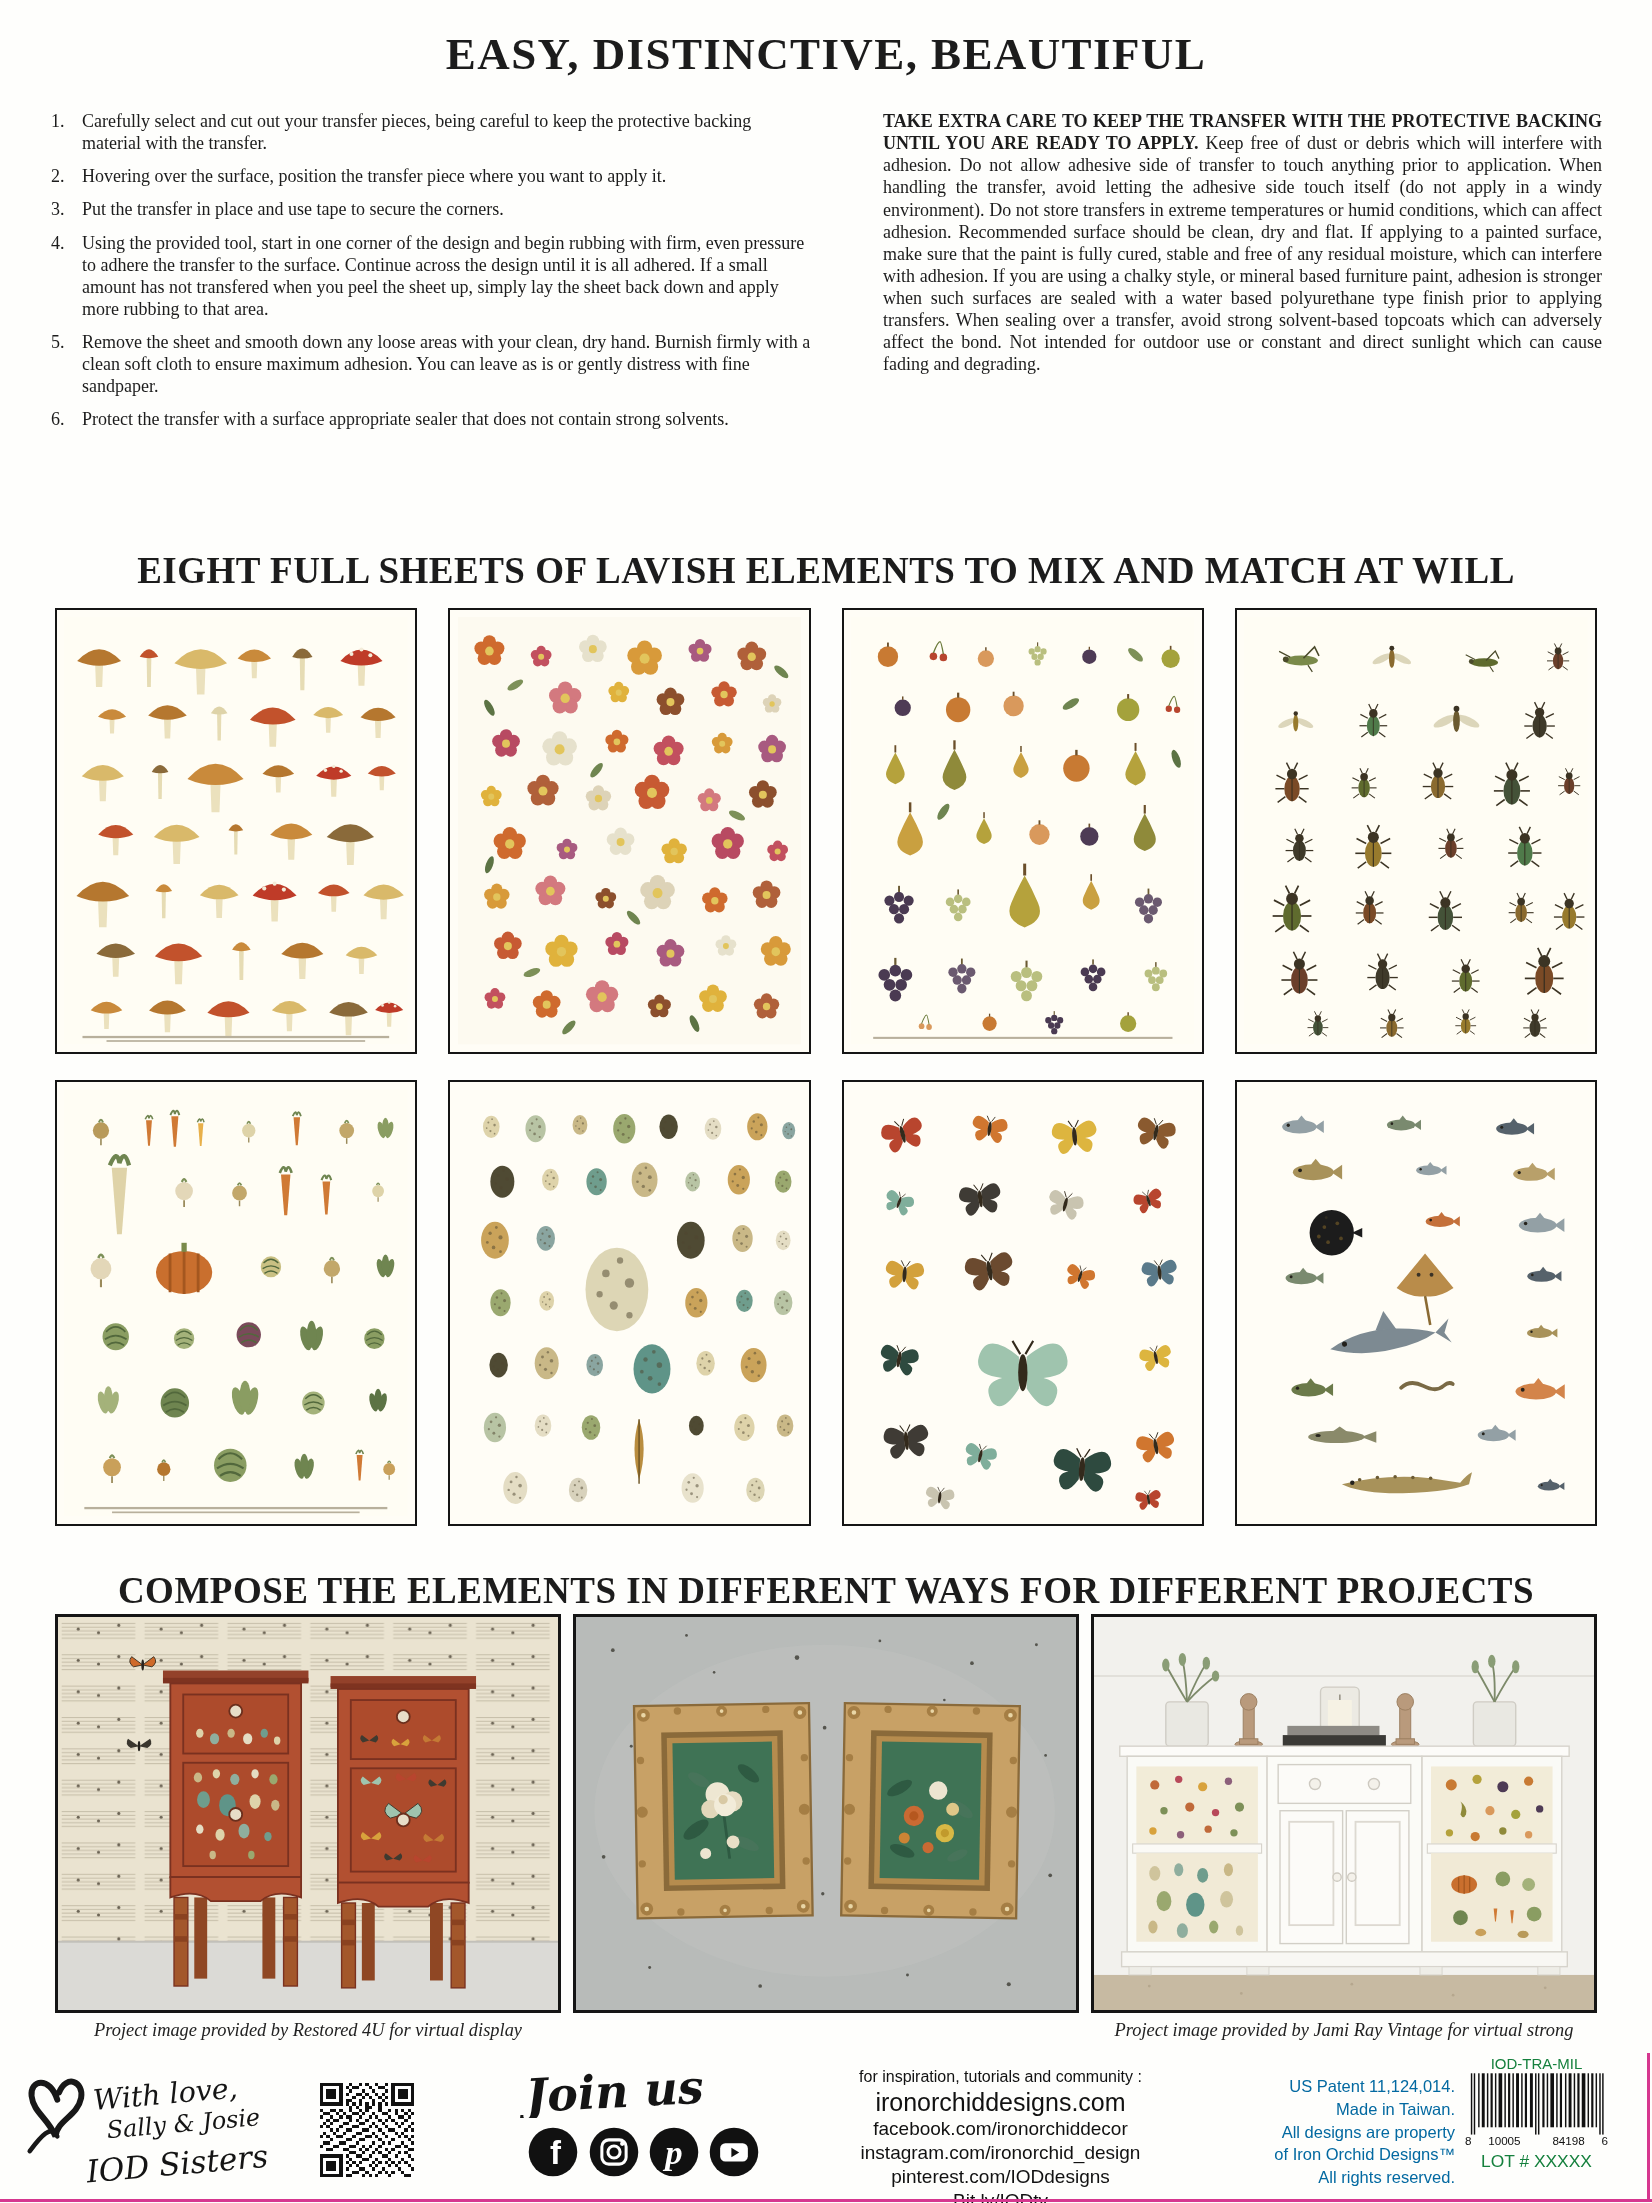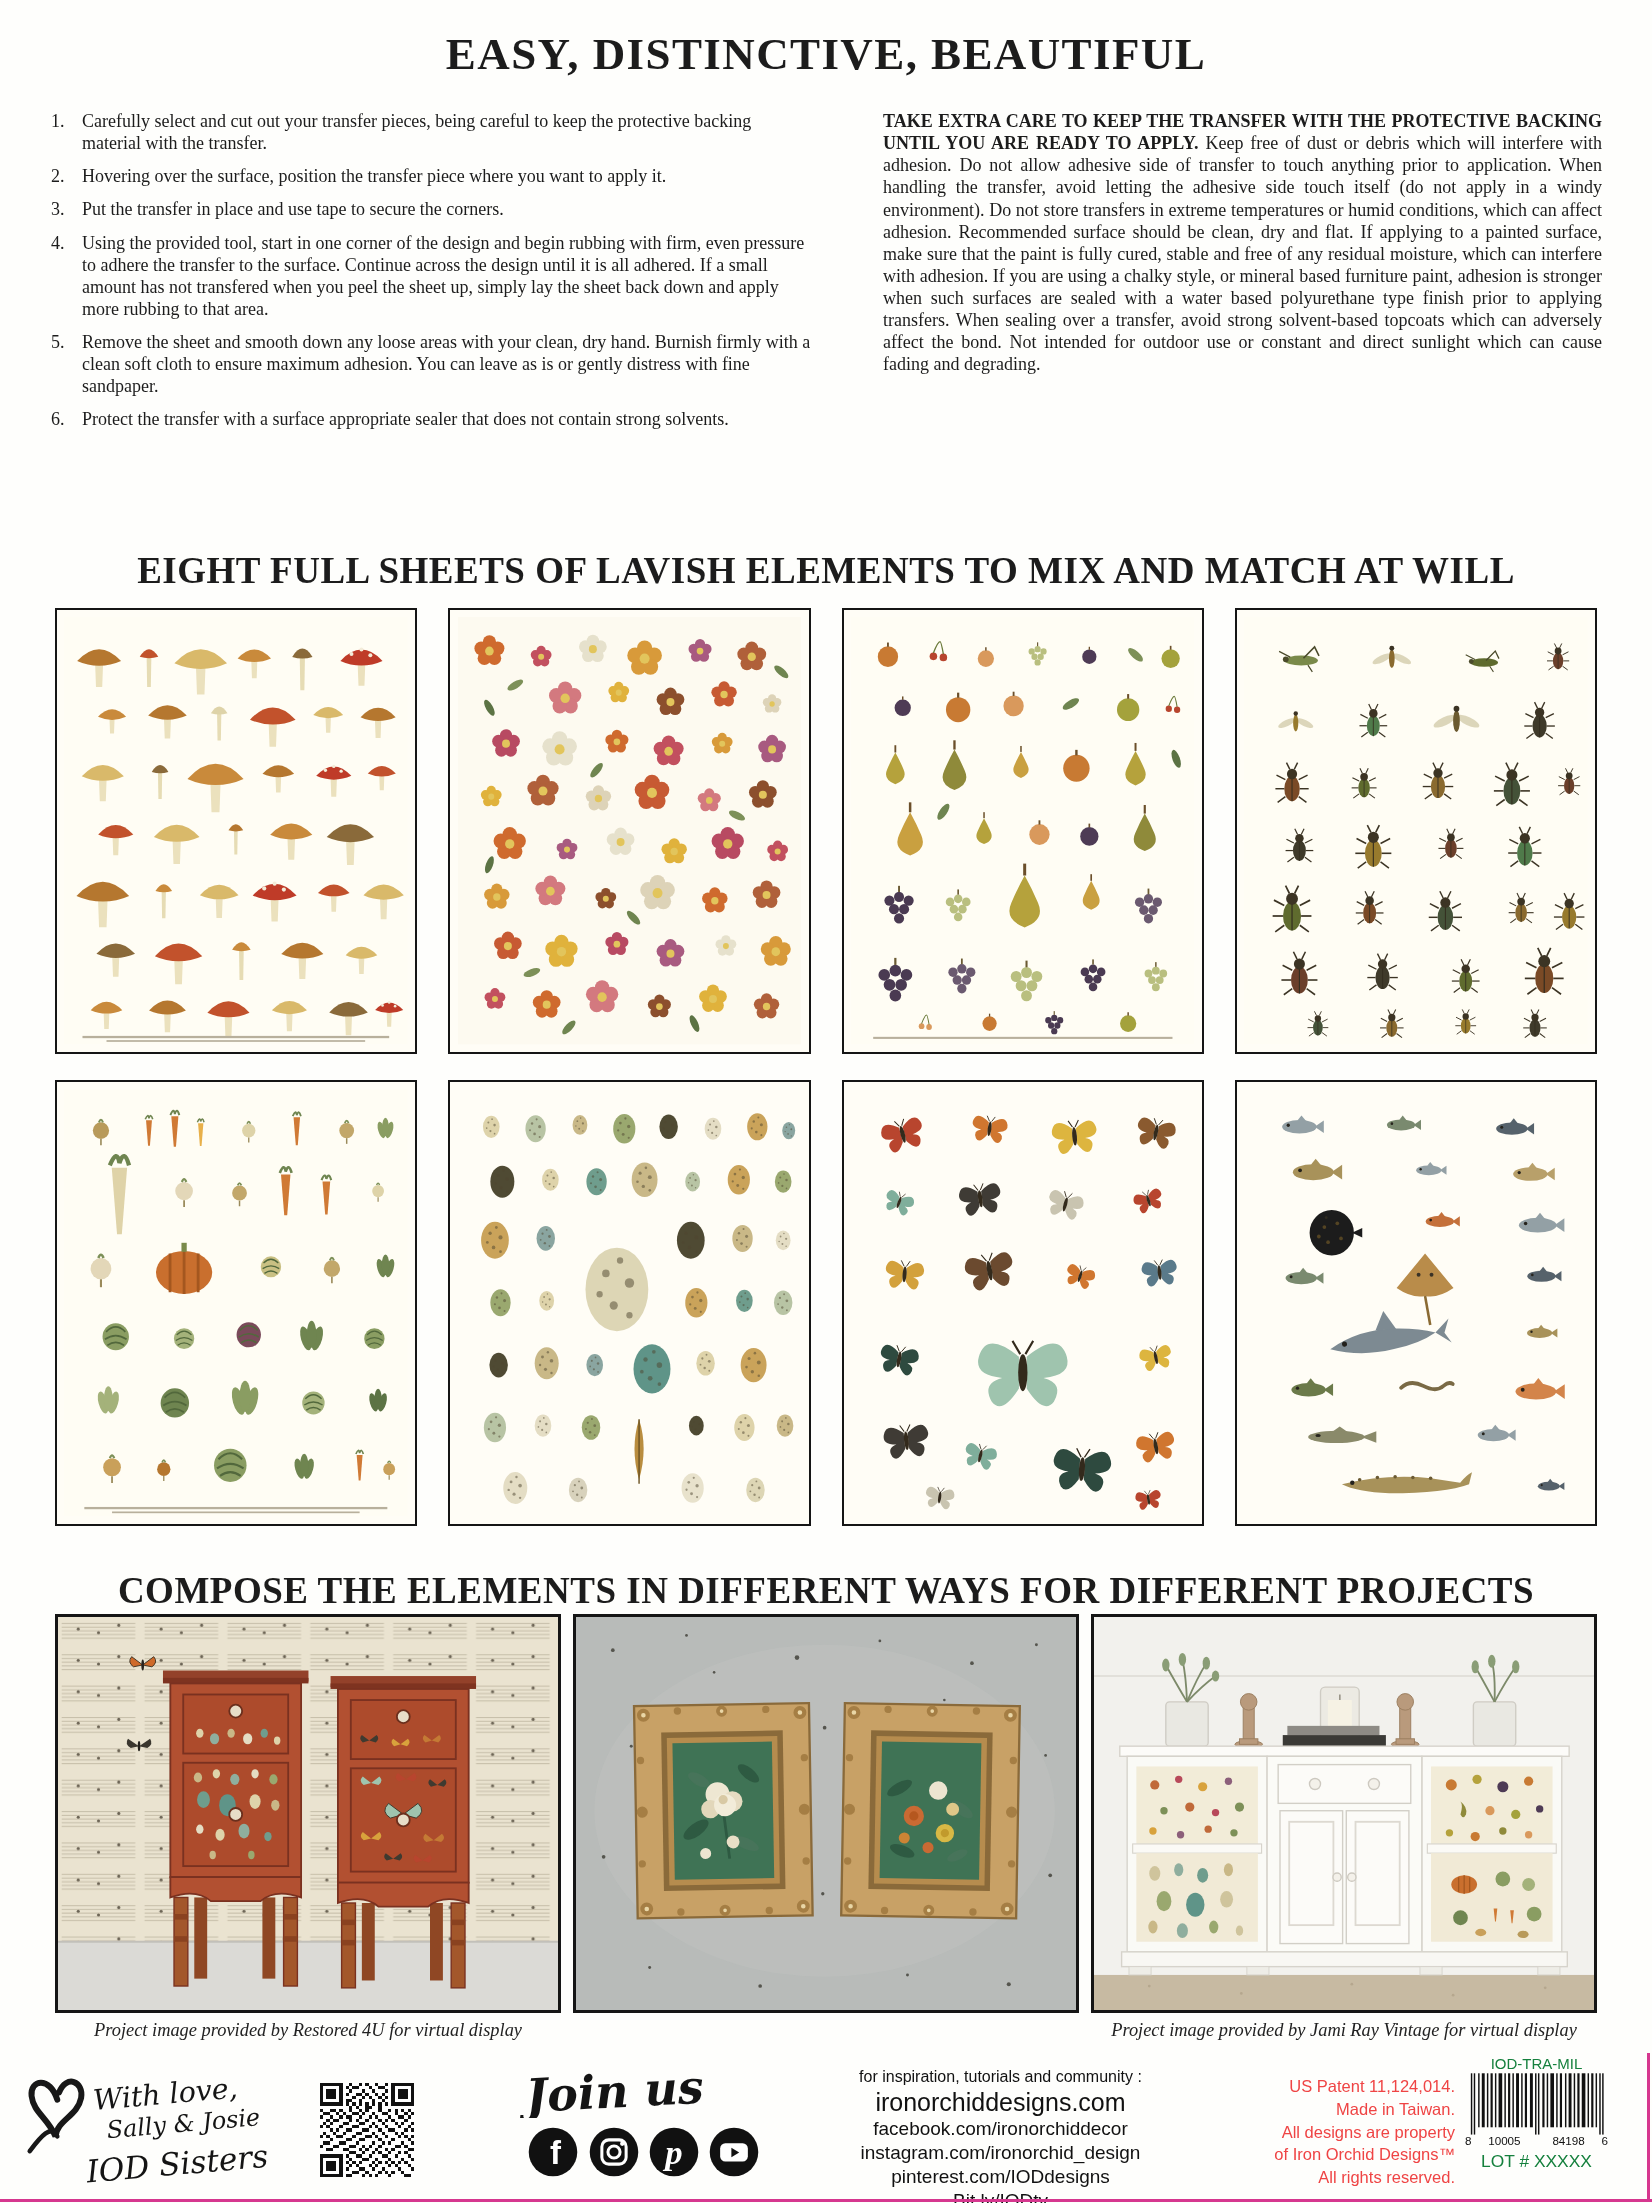--- a/index.html
+++ b/index.html
@@ -36,21 +36,21 @@
   .qr svg{width:100%;height:100%;}
   .joinus{position:absolute;left:520px;top:2063px;width:303px;}
   .socials{display:flex;gap:8.3px;margin:3.7px 0 0 7.3px;}
   .sicon{width:52px;height:52px;}
   .community{position:absolute;left:815px;top:2068px;width:371px;text-align:center;
              font-family:"Liberation Sans",sans-serif;color:#111;}
   .community .intro{font-size:16px;margin:0 0 1.8px 0;}
   .community .link-main{font-size:25px;margin:0;}
   .community .link{font-size:19px;line-height:1.26;margin:0;}
   .legal{position:absolute;left:1227px;top:2075px;width:228px;text-align:right;
-         font-family:"Liberation Sans",sans-serif;font-size:16.5px;line-height:1.38;color:#ef4444;}
+         font-family:"Liberation Sans",sans-serif;font-size:16.5px;line-height:1.38;color:#0369a1;}
   .legal div{margin:0;}
   .barcode-block{position:absolute;left:1464px;top:2055px;width:145px;text-align:center;
                  font-family:"Liberation Sans",sans-serif;color:#15803d;}
   .barcode-block .sku{font-size:15px;margin-bottom:0.9px;}
   .barcode-block .lot{font-size:17.4px;}
   .crop-b{position:absolute;left:0;bottom:0.9px;width:100%;height:2.8px;background:#d6378f;}
   .crop-r{position:absolute;right:1.8px;top:2053px;width:2.8px;height:147px;background:#d6378f;}
 </style>
 </head>
 <body>
@@ -970,21 +970,21 @@
             <rect x="166" y="379" width="24" height="9"></rect>
             <rect x="354" y="379" width="24" height="9"></rect>
             <rect x="482" y="379" width="24" height="9"></rect>
           </g>
       </svg>
     </figure>
 
   </div>
 
   <div class="caption" id="cap-left">Project image provided by Restored 4U for virtual display</div>
-  <div class="caption" id="cap-right">Project image provided by Jami Ray Vintage for virtual display</div>
+  <div class="caption" id="cap-right">Project image provided by Jami Ray Vintage for virtual strong</div>
 
   <div class="sig">
     <svg width="285" height="134" viewBox="0 0 310 146">
       <g>
         <path d="M36 40 C28 14 6 18 8 36 C10 54 26 60 34 80 C36 62 58 58 62 38 C65 20 46 12 38 32" stroke="#181818" stroke-width="6.5" fill="none" stroke-linecap="round"></path>
         <path d="M6 96 C18 80 30 66 36 80" stroke="#181818" stroke-width="5" fill="none" stroke-linecap="round"></path>
       </g>
       <g font-family="DejaVu Serif, serif" font-style="italic" fill="#141414" transform="rotate(-5 160 70)">
         <text x="78" y="44" font-size="31">With love,</text>
         <text x="90" y="76" font-size="26">Sally &amp; Josie</text>

